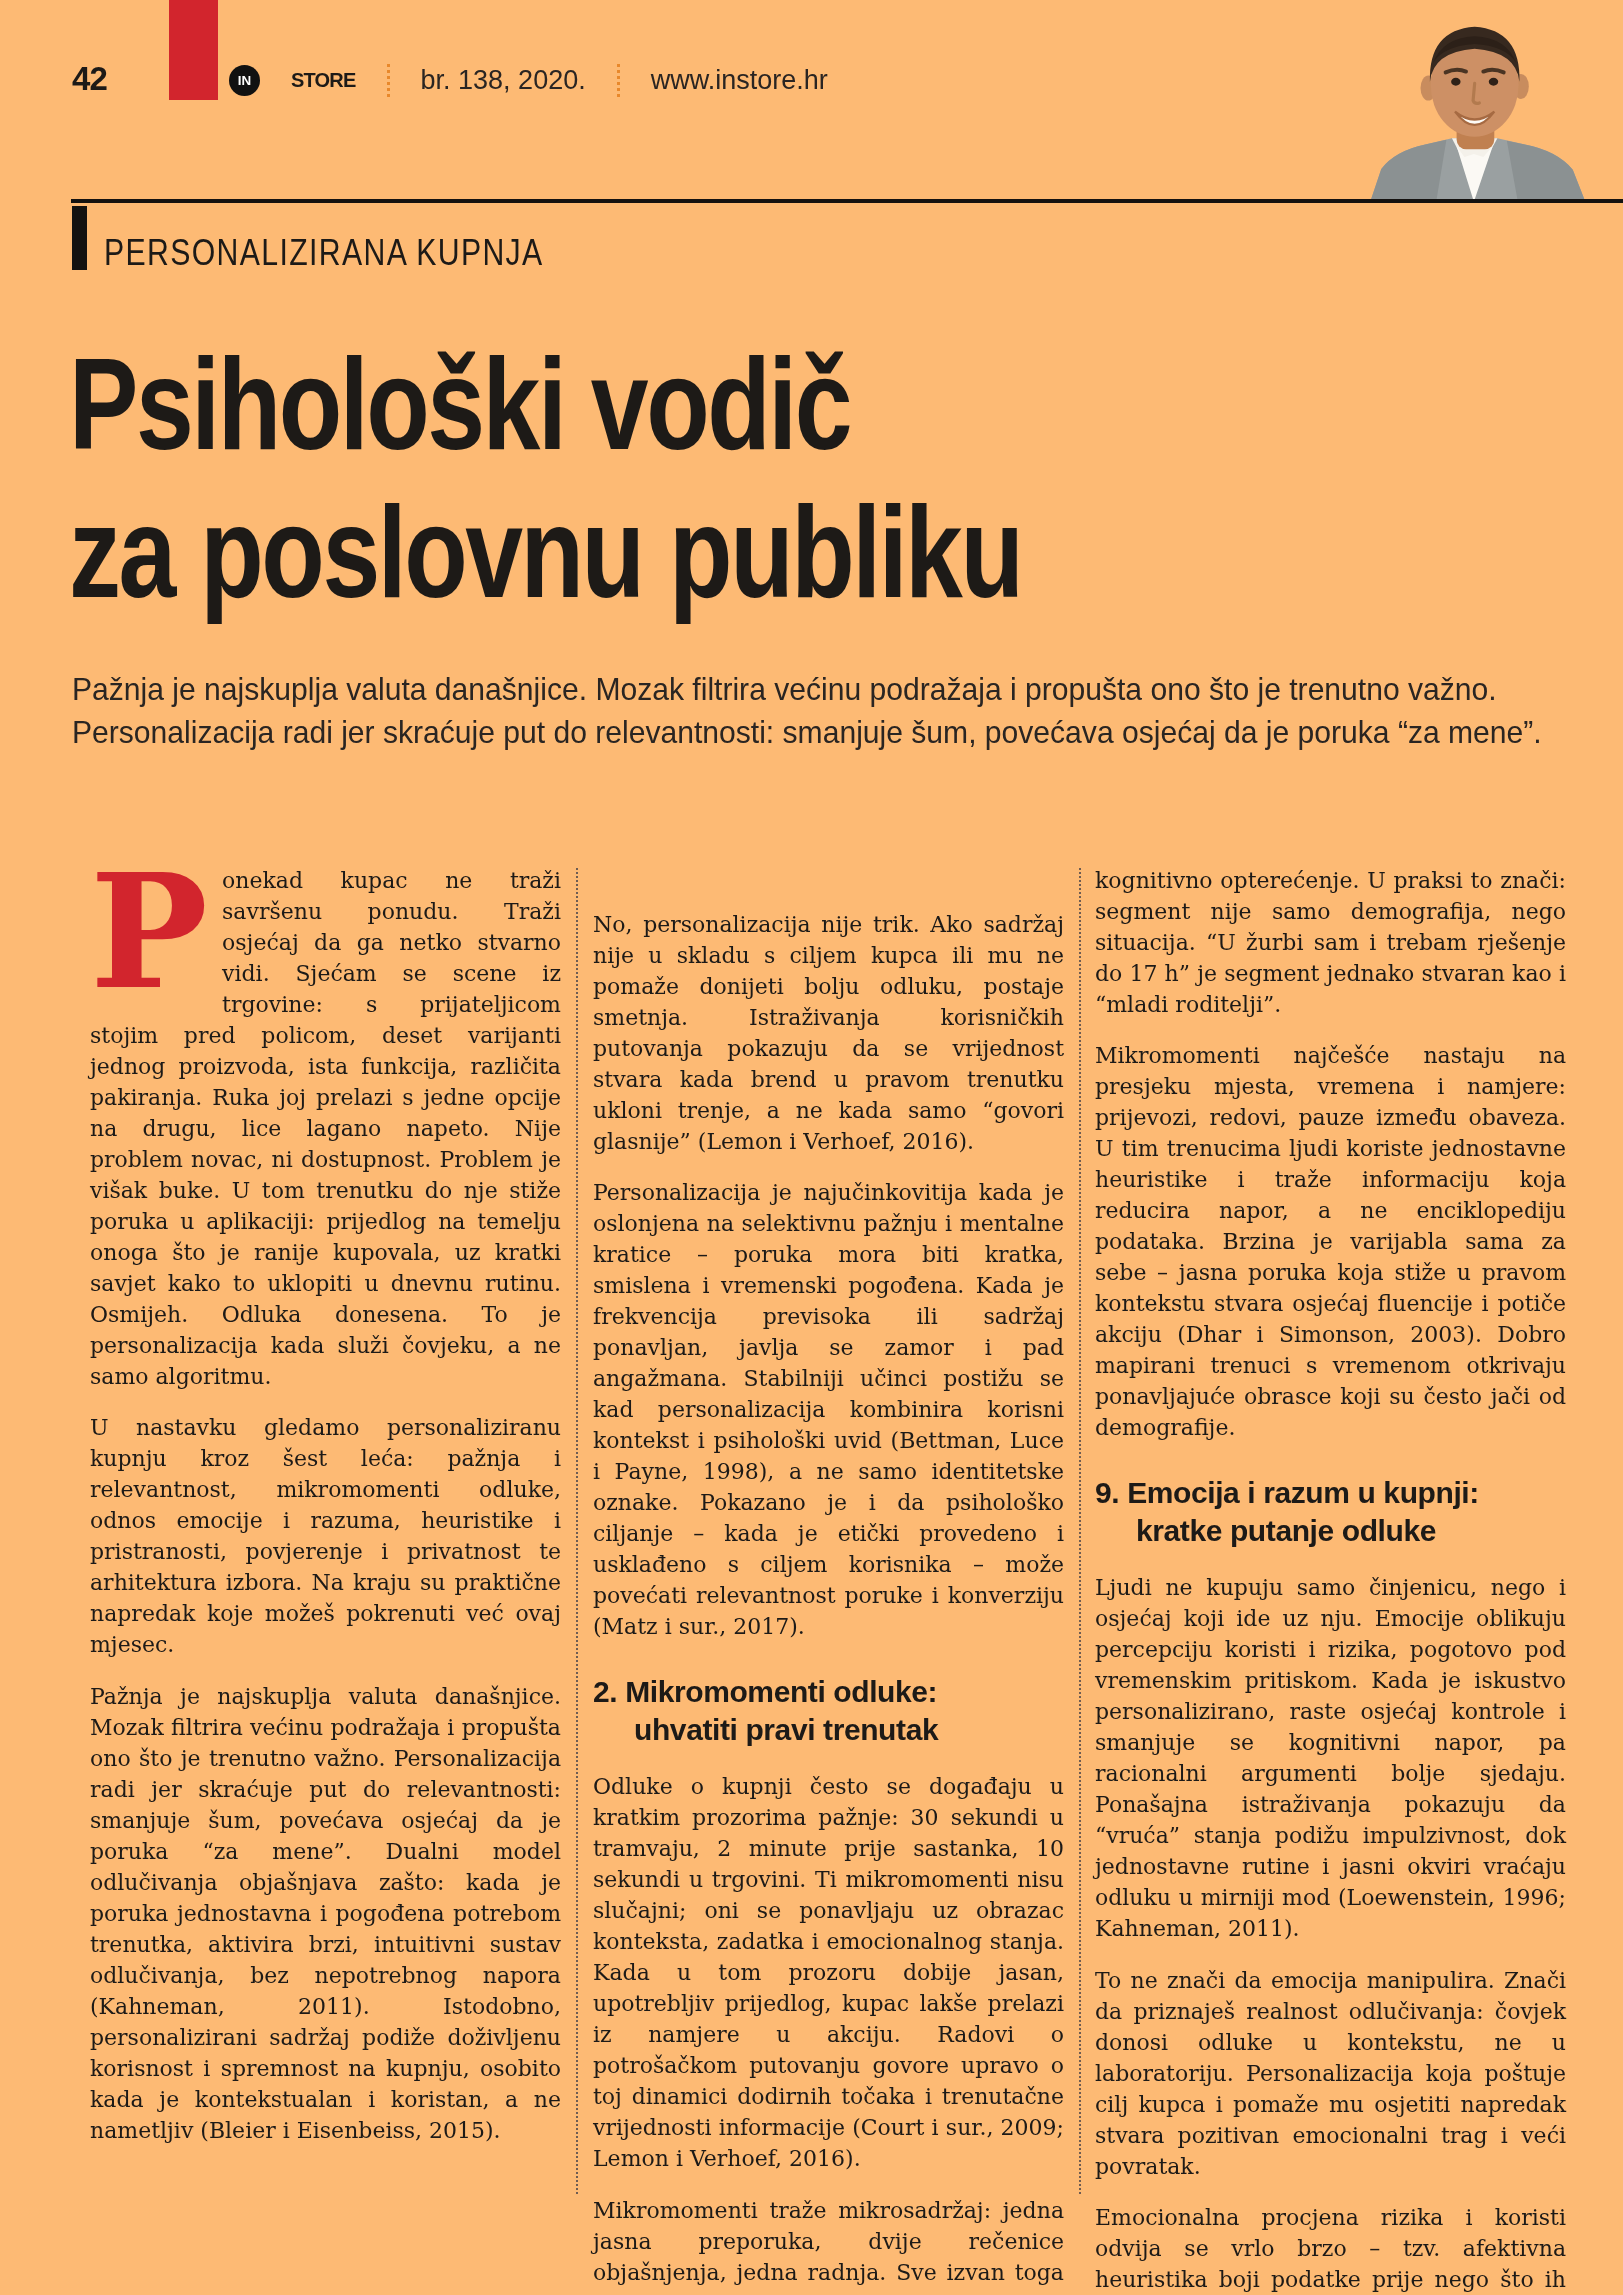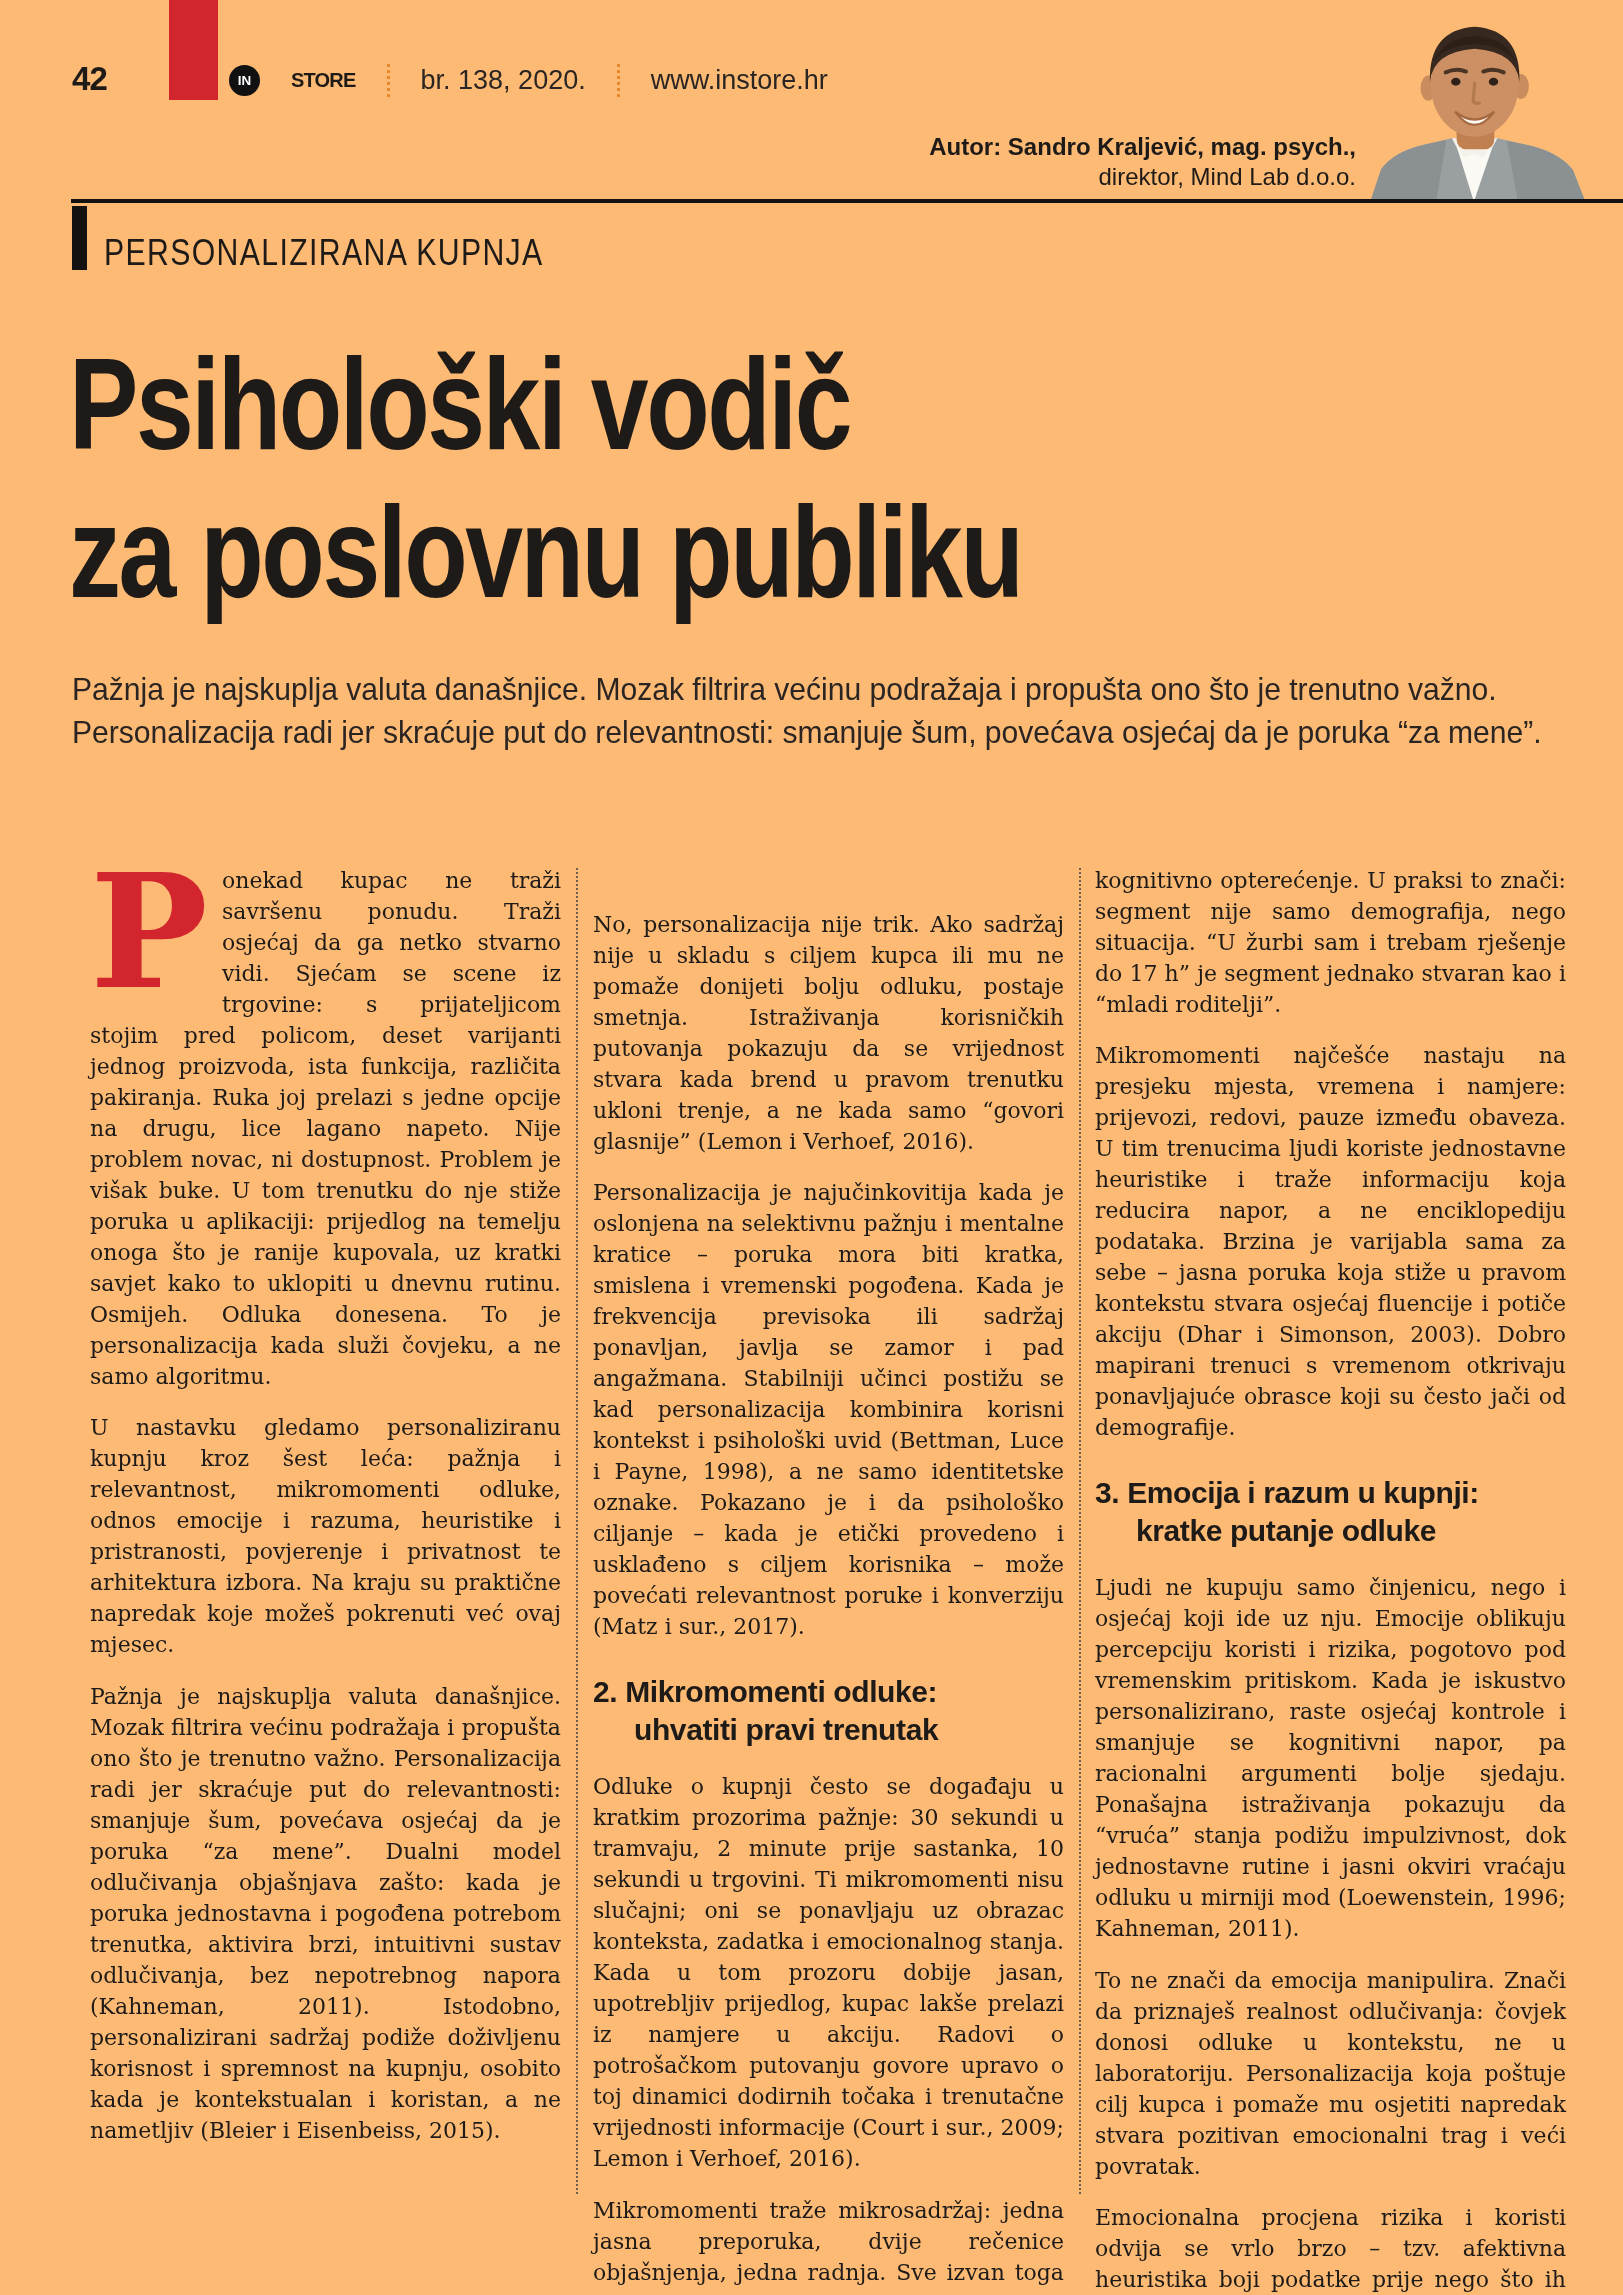--- a/index.html
+++ b/index.html
@@ -61,24 +61,20 @@
   <div class="logo-row">
     <span class="logo-circle">IN</span>
     <span class="logo-store">STORE</span>
     <span class="hdr-divider"></span>
     <span class="hdr-meta">br. 138, 2020.</span>
     <span class="hdr-divider"></span>
     <span class="hdr-meta">www.instore.hr</span>
   </div>
 
 
-  <div class="author">
-    <div class="a1">Autor: Sandro Kraljević, mag. psych.,</div>
-    <div class="a2">direktor, Mind Lab d.o.o.</div>
-  </div>
 
   <svg class="photo" viewBox="0 0 330 257" xmlns="http://www.w3.org/2000/svg">
 
     <path d="M8,257 L22,215 Q40,192 78,184 L112,176 L170,176 L205,184 Q246,192 266,216 L282,257 Z" fill="#9aa0a1"></path>
     <path d="M8,257 L22,215 Q40,192 78,184 L105,178 L92,257 Z" fill="#8b9192"></path>
     <path d="M282,257 L266,216 Q246,192 205,184 L182,179 L196,257 Z" fill="#8b9192"></path>
 
     <path d="M112,176 L140,230 L170,176 Z" fill="#f4f1ea"></path>
     <path d="M118,186 L140,257 L164,186 L152,200 L140,196 L128,200 Z" fill="#fbf9f4"></path>
 
@@ -128,21 +124,21 @@
 uhvatiti pravi trenutak</h2>
       <p>Odluke o kupnji često se događaju u kratkim prozorima pažnje: 30 sekundi u tramvaju, 2 minute prije sastanka, 10 sekundi u trgovini. Ti mikromomenti nisu slučajni; oni se ponavljaju uz obrazac konteksta, zadatka i emocionalnog stanja. Kada u tom prozoru dobije jasan, upotrebljiv prijedlog, kupac lakše prelazi iz namjere u akciju. Radovi o potrošačkom putovanju govore upravo o toj dinamici dodirnih točaka i trenutačne vrijednosti informacije (Court i sur., 2009; Lemon i Verhoef, 2016).</p>
       <p>Mikromomenti traže mikrosadržaj: jedna jasna preporuka, dvije rečenice objašnjenja, jedna radnja. Sve izvan toga postaje</p>
     </div>
 
     <div class="col-divider div2"></div>
 
     <div class="col col3">
       <p>kognitivno opterećenje. U praksi to znači: segment nije samo demografija, nego situacija. “U žurbi sam i trebam rješenje do 17 h” je segment jednako stvaran kao i “mladi roditelji”.</p>
       <p>Mikromomenti najčešće nastaju na presjeku mjesta, vremena i namjere: prijevozi, redovi, pauze između obaveza. U tim trenucima ljudi koriste jednostavne heuristike i traže informaciju koja reducira napor, a ne enciklopediju podataka. Brzina je varijabla sama za sebe – jasna poruka koja stiže u pravom kontekstu stvara osjećaj fluencije i potiče akciju (Dhar i Simonson, 2003). Dobro mapirani trenuci s vremenom otkrivaju ponavljajuće obrasce koji su često jači od demografije.</p>
-      <h2 class="col-h">3. Emocija i razum u kupnji:
+      <h2 class="col-h">9. Emocija i razum u kupnji:
 kratke putanje odluke</h2>
       <p>Ljudi ne kupuju samo činjenicu, nego i osjećaj koji ide uz nju. Emocije oblikuju percepciju koristi i rizika, pogotovo pod vremenskim pritiskom. Kada je iskustvo personalizirano, raste osjećaj kontrole i smanjuje se kognitivni napor, pa racionalni argumenti bolje sjedaju. Ponašajna istraživanja pokazuju da “vruća” stanja podižu impulzivnost, dok jednostavne rutine i jasni okviri vraćaju odluku u mirniji mod (Loewenstein, 1996; Kahneman, 2011).</p>
       <p>To ne znači da emocija manipulira. Znači da priznaješ realnost odlučivanja: čovjek donosi odluke u kontekstu, ne u laboratoriju. Personalizacija koja poštuje cilj kupca i pomaže mu osjetiti napredak stvara pozitivan emocionalni trag i veći povratak.</p>
       <p>Emocionalna procjena rizika i koristi odvija se vrlo brzo – tzv. afektivna heuristika boji podatke prije nego što ih racionalno</p>
     </div>
 
   </div>
 </div>
 
 

